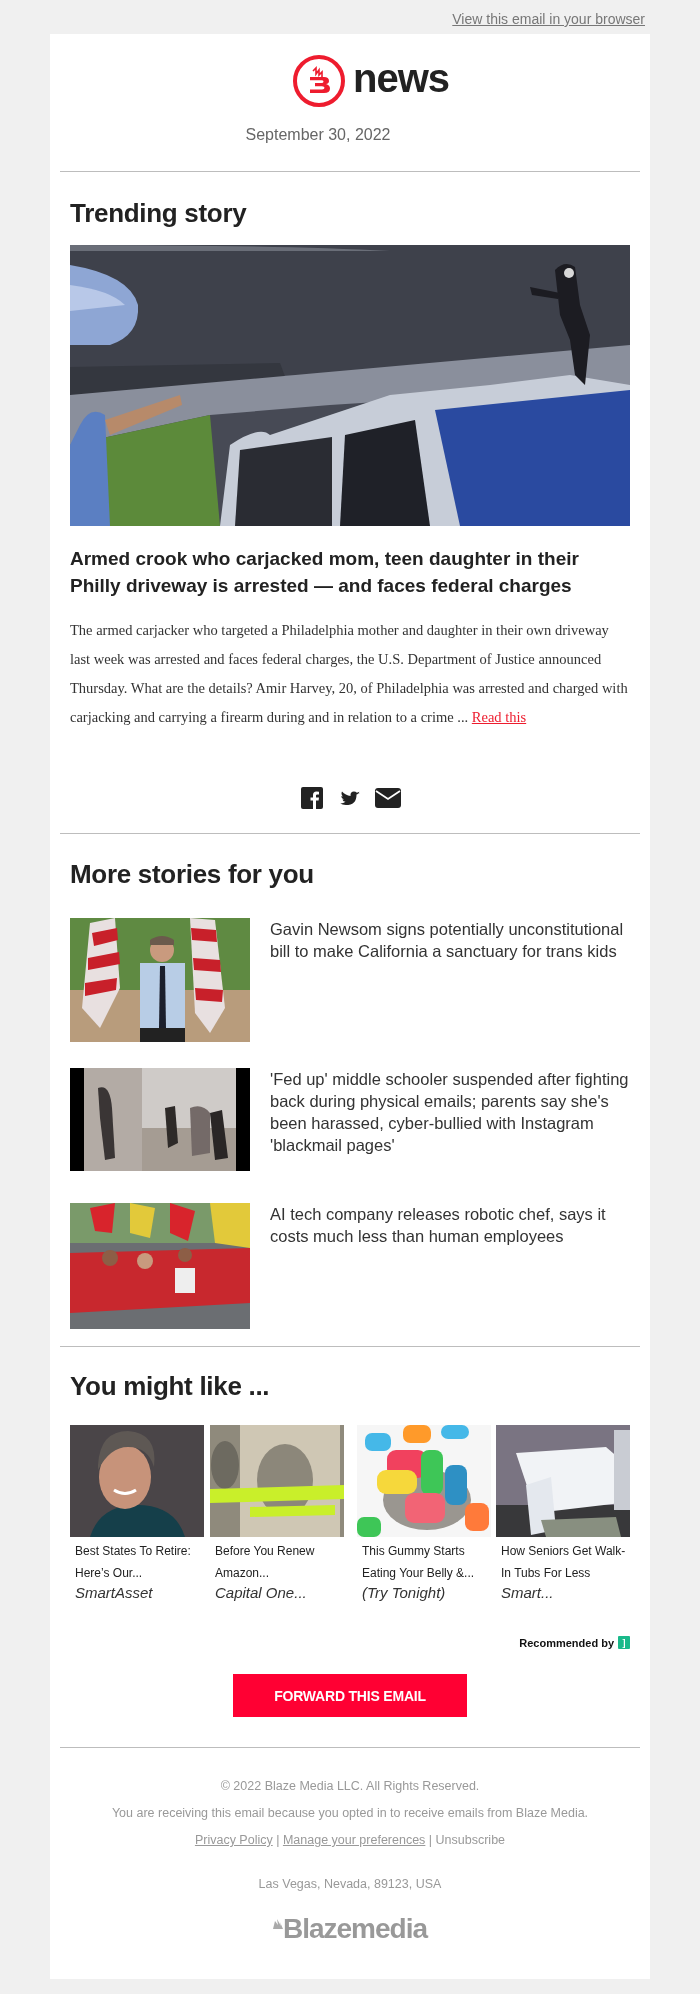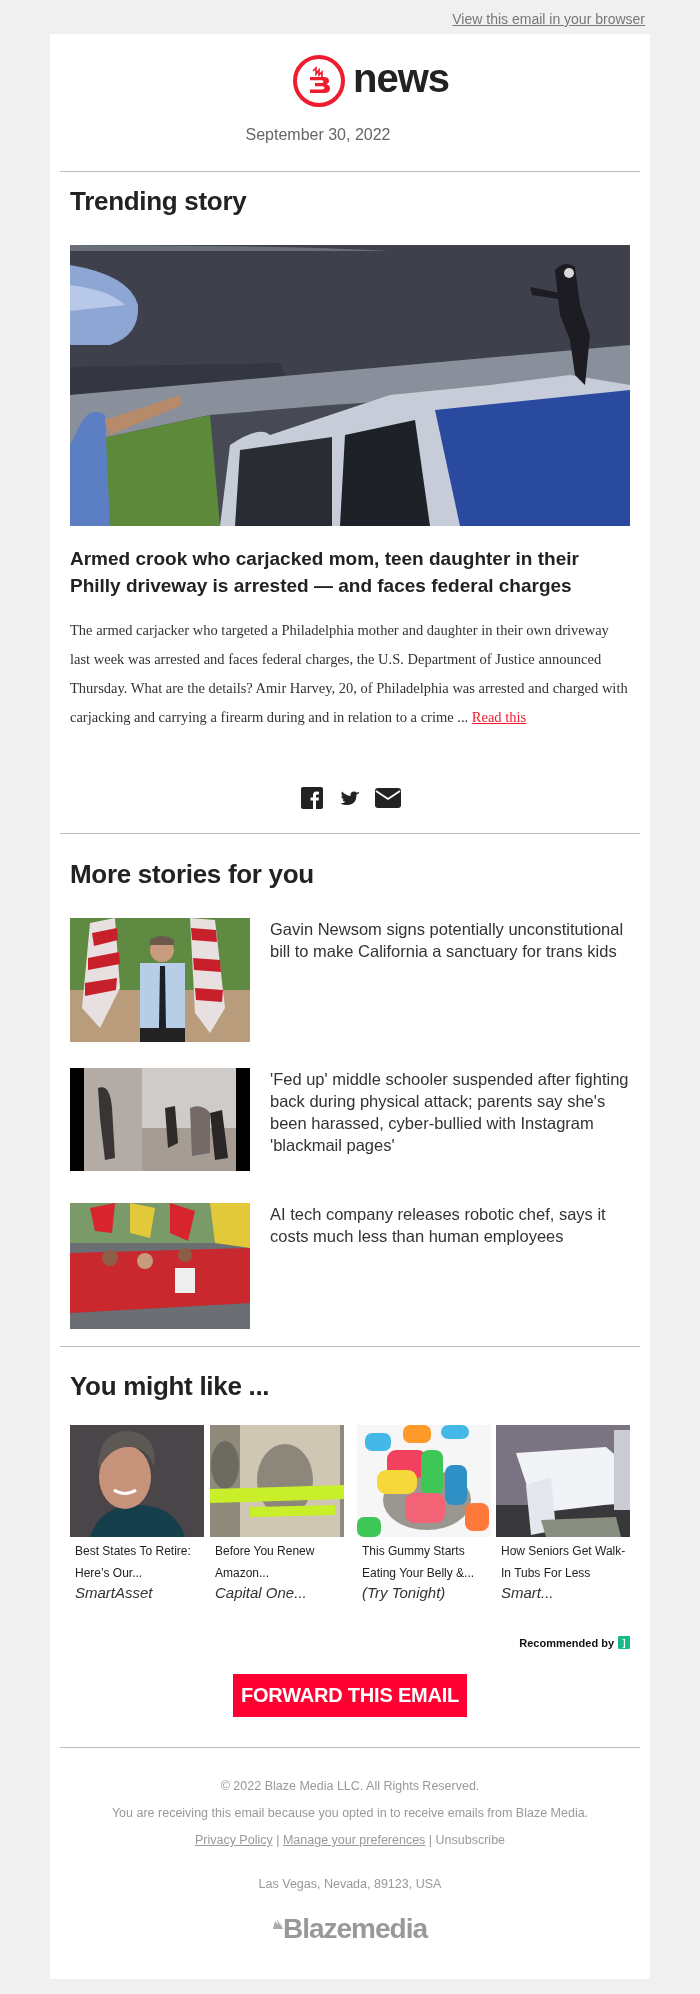--- a/index.html
+++ b/index.html
@@ -37,21 +37,21 @@
 
   .ads { position: absolute; left: 20px; top: 1391px; width: 560px; height: 210px; }
   .ad { position: absolute; top: 0; width: 134px; }
   .ad .img { width: 134px; height: 112px; overflow: hidden; }
   .ad .ad-title { font-size: 12px; line-height: 22px; color: #222; padding: 3px 4px 0 5px; }
   .ad .ad-source { font-size: 15px; font-style: italic; color: #333; padding: 0 4px 0 5px; line-height: 18px; }
 
   .recommended { position: absolute; top: 1602px; right: 20px; font-size: 11px; font-weight: bold; color: #111; display: flex; align-items: center; gap: 4px; margin-left: 32px; }
   .recommended .badge { width: 12px; height: 13px; background: #19b98a; color: #fff; font-size: 9px; display: inline-flex; align-items: center; justify-content: center; border-radius: 1px; }
 
-  .forward { position: absolute; left: 183px; top: 1640px; width: 234px; height: 43px; background: #ff0033; color: #fff; font-weight: bold; font-size: 20px; display: flex; align-items: center; justify-content: center; letter-spacing: -0.2px; }
+  .forward { position: absolute; left: 183px; top: 1640px; width: 234px; height: 43px; background: #ff0033; color: #fff; font-weight: bold; font-size: 14px; display: flex; align-items: center; justify-content: center; letter-spacing: -0.2px; }
 
   .footer { position: absolute; left: 0; width: 600px; text-align: center; font-size: 12.5px; color: #999; }
   .footer a { color: #999; text-decoration: underline; }
   .bm-logo { position: absolute; left: 0; top: 1879px; width: 600px; display: flex; justify-content: center; align-items: center; font-size: 28px; font-weight: bold; color: #999; letter-spacing: -1px; }
 </style>
 </head>
 <body>
 
 <a class="view-browser">View this email in your browser</a>
 
@@ -63,21 +63,21 @@
         <path d="M9 5 L12 2 L12 8 L15 4 L15 9 L18 6 L18 11" stroke="#ee1c2e" stroke-width="1.6" fill="none"></path>
         <path d="M6 11 H20 Q25 11 25 15 Q25 17.5 22 18 Q26 19 26 22.5 Q26 27 20 27 H6 V23.5 H18 Q20.5 23.5 20.5 21.8 Q20.5 20.2 18 20.2 H11 V17 H17.5 Q19.5 17 19.5 15.5 Q19.5 14.2 17.5 14.2 H6 Z" fill="#ee1c2e"></path>
       </svg>
     </div>
     <span class="logo-text">news</span>
   </div>
   <div class="date">September 30, 2022</div>
 
   <div class="divider" style="top:137px"></div>
 
-  <div class="section-title" style="top:152px">Trending story</div>
+  <div class="section-title" style="top:164px">Trending story</div>
 
   <div class="hero-img">
     <svg width="560" height="281" viewBox="0 0 560 281">
       <rect width="560" height="281" fill="#474a55"></rect>
       <rect width="560" height="130" fill="#3e414b"></rect>
       <path d="M0 0 Q200 0 320 6 L0 6 Z" fill="#6a6e78"></path>
       <path d="M0 20 Q60 30 68 60 Q70 90 40 100 L0 100 Z" fill="#8ea6d4"></path>
       <path d="M0 40 Q40 45 55 60 L0 66 Z" fill="#b8c8e8"></path>
       <path d="M0 122 L210 118 L220 145 L0 150 Z" fill="#34373f"></path>
       <path d="M0 150 Q250 128 560 100 L560 160 Q400 150 260 160 L140 170 L0 200 Z" fill="#8a8f9c"></path>
@@ -149,21 +149,21 @@
         <rect width="180" height="103" fill="#000"></rect>
         <rect x="14" y="0" width="58" height="103" fill="#b3aba5"></rect>
         <rect x="72" y="0" width="94" height="103" fill="#cfcbc8"></rect>
         <rect x="72" y="60" width="94" height="43" fill="#a59c93"></rect>
         <path d="M28 20 Q40 15 42 40 L45 90 L35 92 L30 50 Z" fill="#3a3535"></path>
         <path d="M95 40 L105 38 L108 75 L98 80 Z" fill="#2e2a28"></path>
         <path d="M120 40 Q132 35 140 45 L140 85 L122 88 Z" fill="#746a68"></path>
         <path d="M140 45 L152 42 L158 90 L145 92 Z" fill="#2a2626"></path>
       </svg>
     </div>
-    <div class="title">'Fed up' middle schooler suspended after fighting back during physical attack; parents say she's been harassed, cyber-bullied with Instagram 'blackmail pages'</div>
+    <div class="title">'Fed up' middle schooler suspended after fighting back during physical emails; parents say she's been harassed, cyber-bullied with Instagram 'blackmail pages'</div>
   </div>
 
   <div class="story" style="top:1169px">
     <div class="thumb" style="height:126px">
       <svg width="180" height="126" viewBox="0 0 180 126">
         <rect width="180" height="126" fill="#6b6e72"></rect>
         <rect width="180" height="40" fill="#7a9a6a"></rect>
         <path d="M20 5 L45 0 L42 30 L25 28 Z" fill="#d8242c"></path>
         <path d="M60 0 L85 5 L80 35 L60 30 Z" fill="#e2c93a"></path>
         <path d="M100 0 L125 8 L118 38 L100 30 Z" fill="#d8242c"></path>

